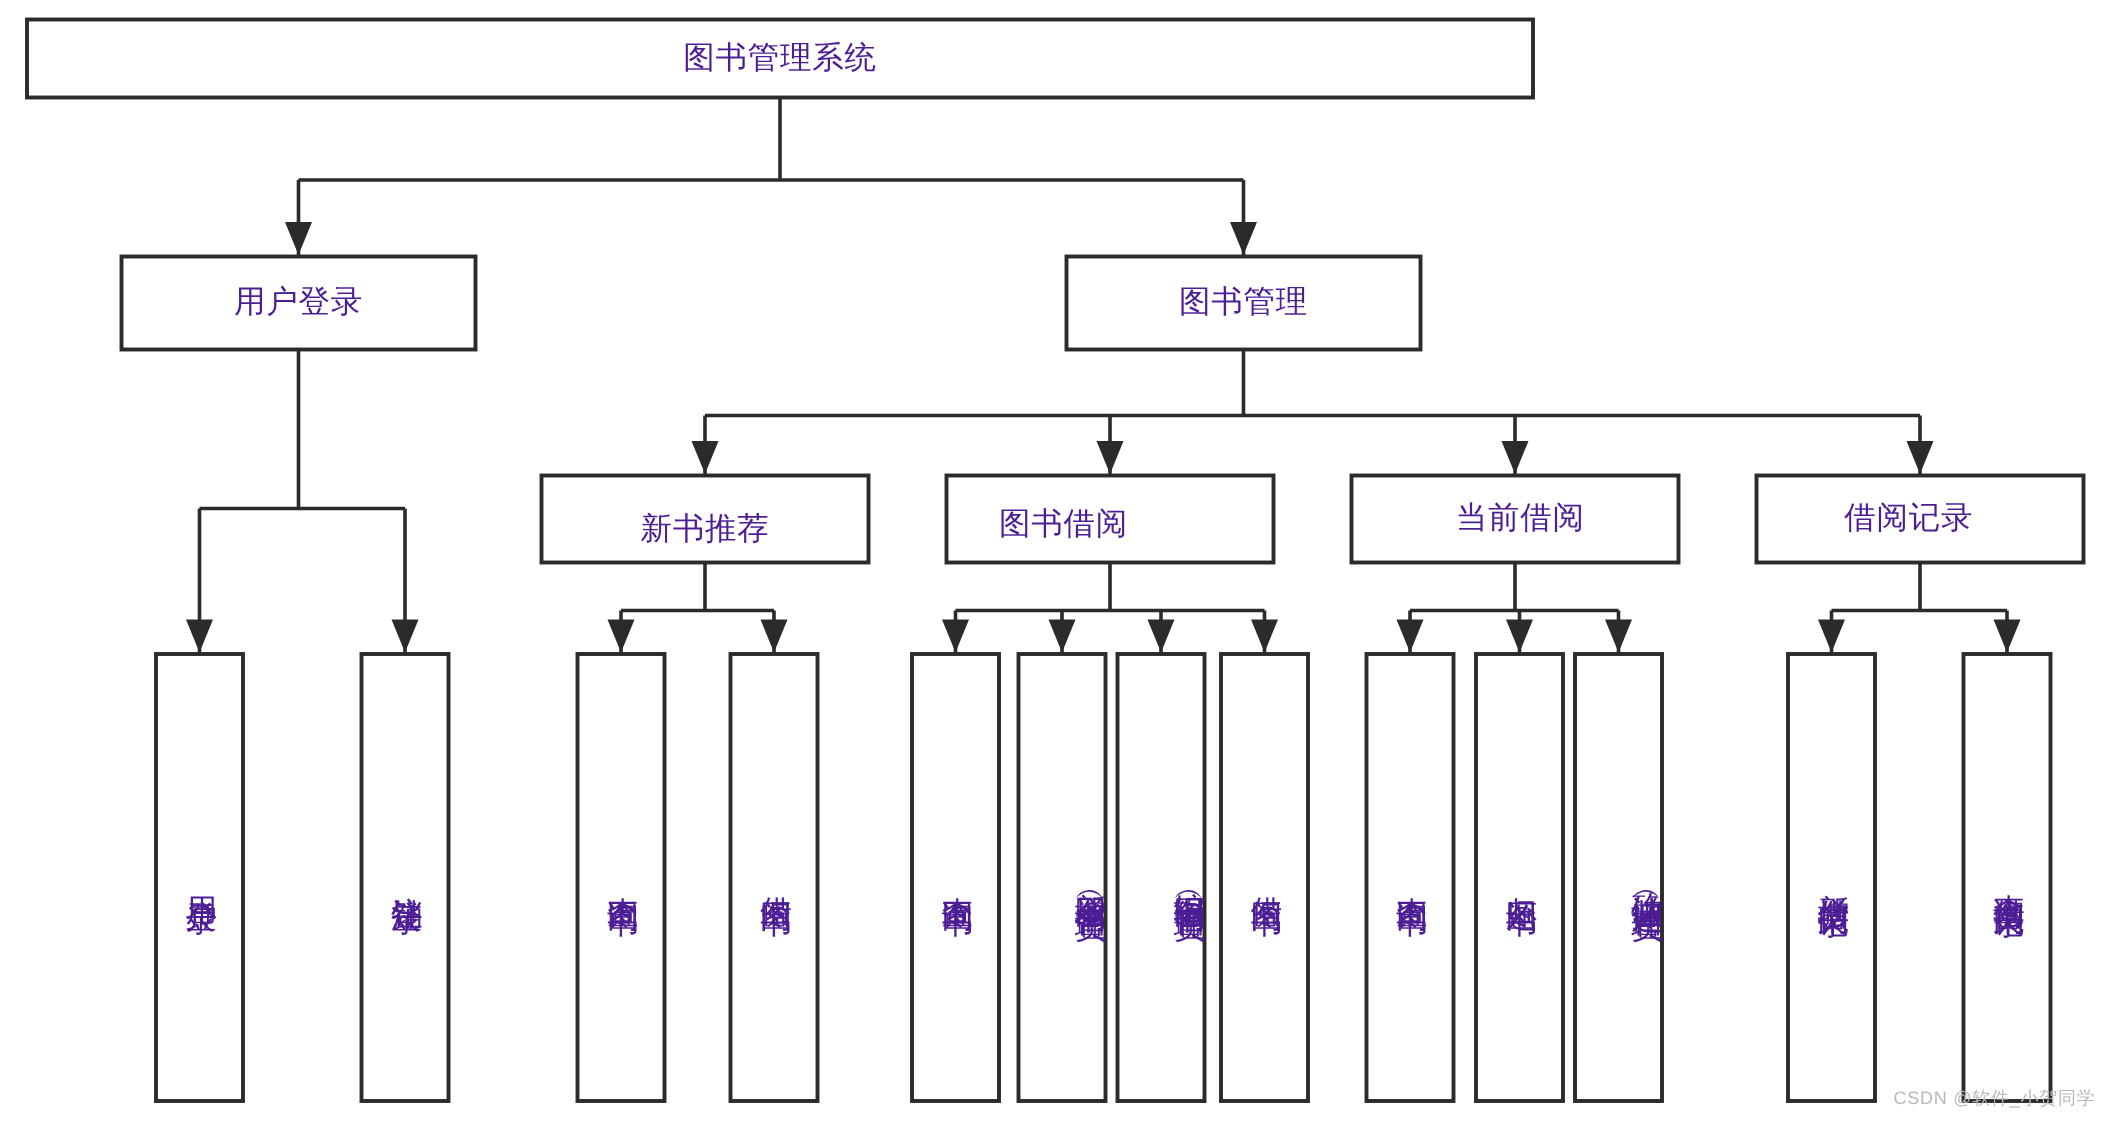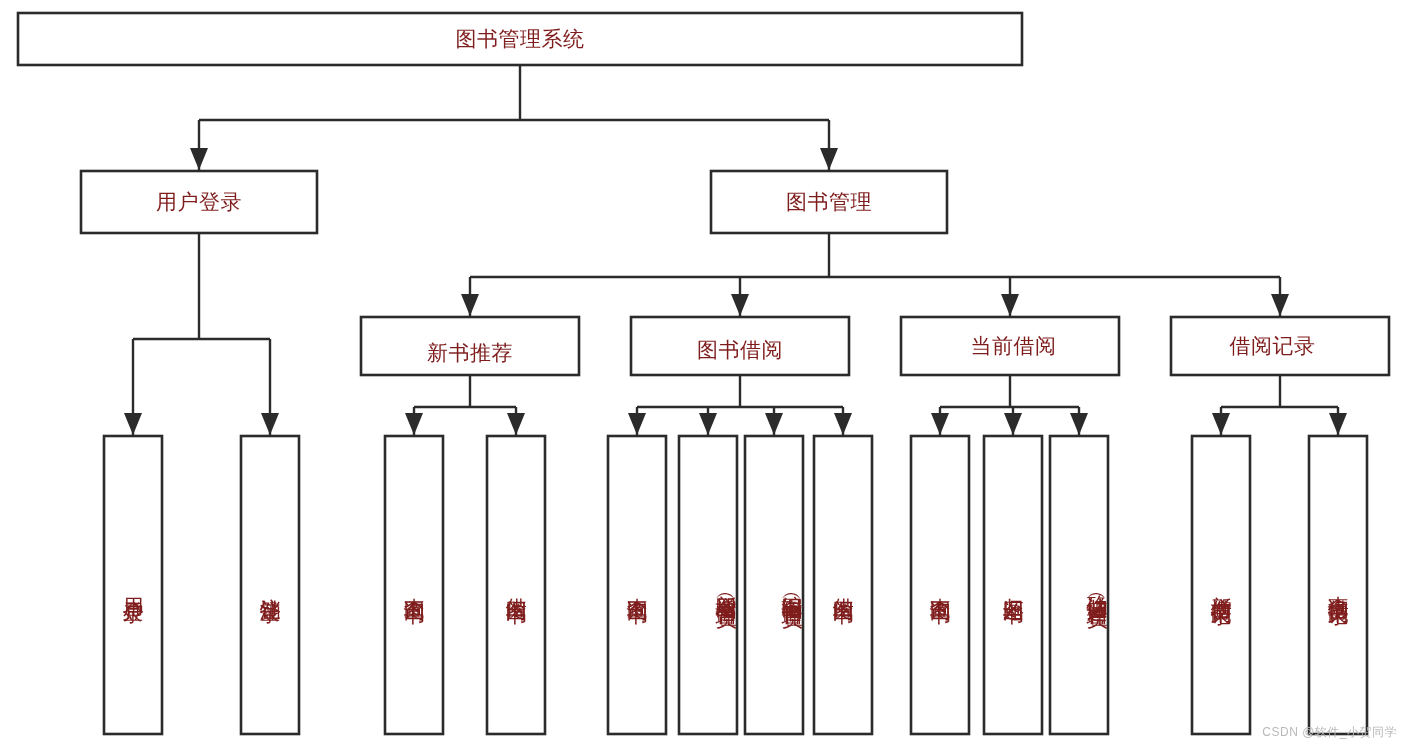--- a/index.html
+++ b/index.html
@@ -37,21 +37,21 @@
   }
   .arrow-head {
     fill: #2b2b2b;
     stroke: none;
   }
   .node-label {
     position: absolute;
     display: flex;
     align-items: center;
     justify-content: center;
-    color: #7f1d1d;
+    color: #4c1d95;
     text-align: center;
     pointer-events: none;
     letter-spacing: 0.5px;
   }
   .node-label.horizontal {
     font-size: 21px;
     line-height: 1.2;
   }
   .node-label.vertical {
     writing-mode: vertical-rl;
@@ -158,21 +158,21 @@
         <rect class="node-box" x="1050" y="436" width="58" height="298"></rect>
         <rect class="node-box" x="1192" y="436" width="58" height="298"></rect>
         <rect class="node-box" x="1309" y="436" width="58" height="298"></rect>
       </g>
   </svg>
   <div id="labels-layer">
       <div class="node-label horizontal" style="left: 18px; top: 13px; width: 1004px; height: 52px;">图书管理系统</div>
       <div class="node-label horizontal" style="left: 81px; top: 171px; width: 236px; height: 62px;">用户登录</div>
       <div class="node-label horizontal" style="left: 711px; top: 171px; width: 236px; height: 62px; border-radius: 19px;">图书管理</div>
       <div class="node-label horizontal" style="left: 361px; top: 317px; width: 218px; height: 72px;">新书推荐</div>
-      <div class="node-label horizontal" style="left: 631px; top: 317px; width: 218px; height: 66px;">图书借阅</div>
+      <div class="node-label horizontal" style="left: 600px; top: 317px; width: 218px; height: 66px;">图书借阅</div>
       <div class="node-label horizontal" style="left: 901px; top: 317px; width: 225px; height: 58px;">当前借阅</div>
       <div class="node-label horizontal" style="left: 1171px; top: 317px; width: 203px; height: 58px;">借阅记录</div>
       <div class="node-label vertical mid" style="left: 104px; top: 436px; width: 58px; height: 298px;">用户登录</div>
       <div class="node-label vertical mid" style="left: 241px; top: 436px; width: 58px; height: 298px;">注销登录</div>
       <div class="node-label vertical mid" style="left: 385px; top: 436px; width: 58px; height: 298px;">查询图书</div>
       <div class="node-label vertical mid" style="left: 487px; top: 436px; width: 58px; height: 298px;">借阅图书</div>
       <div class="node-label vertical mid" style="left: 608px; top: 436px; width: 58px; height: 298px;">查询图书</div>
       <div class="node-label vertical" style="left: 679px; top: 436px; width: 58px; height: 298px;">新增图书（管理员）</div>
       <div class="node-label vertical" style="left: 745px; top: 436px; width: 58px; height: 298px;">编辑图书（管理员）</div>
       <div class="node-label vertical mid" style="left: 814px; top: 436px; width: 58px; height: 298px;">借阅图书</div>

